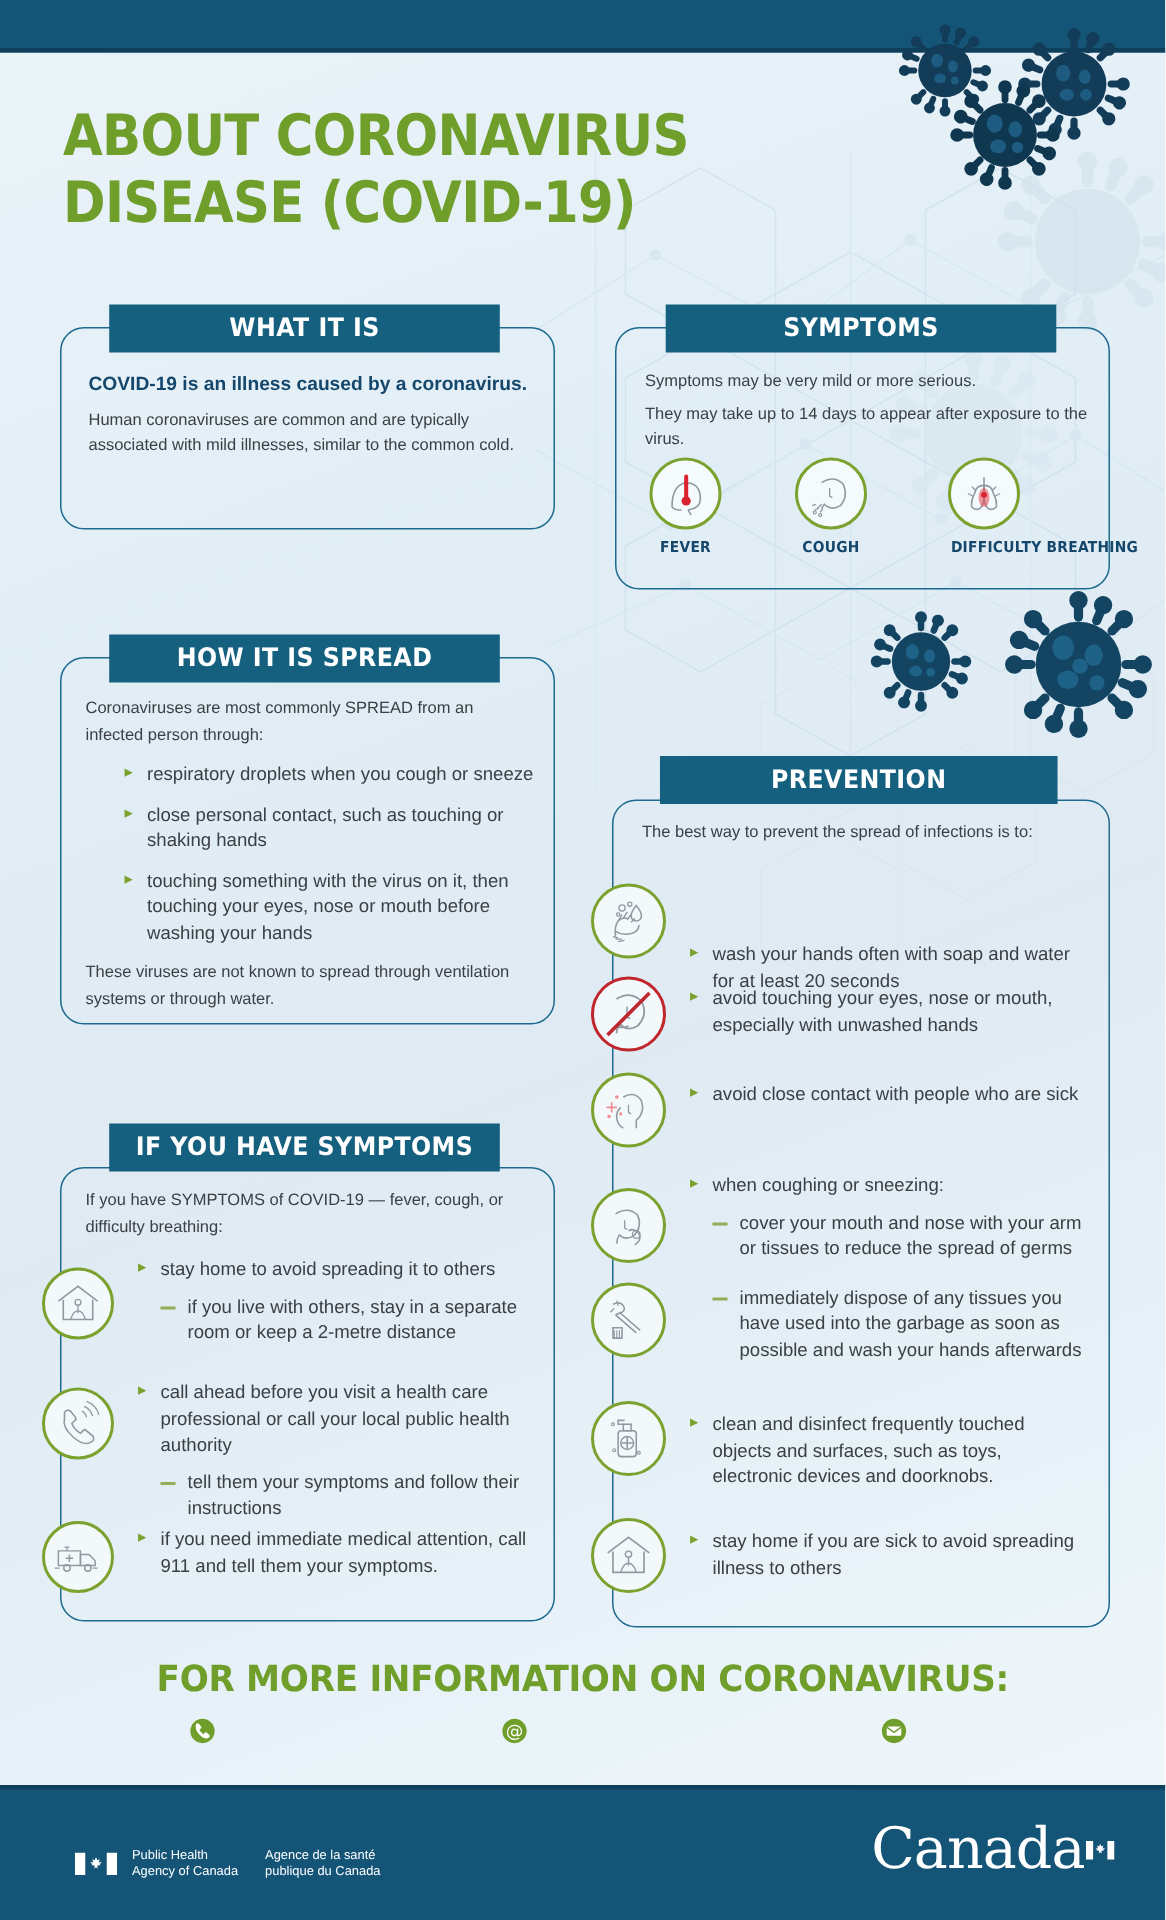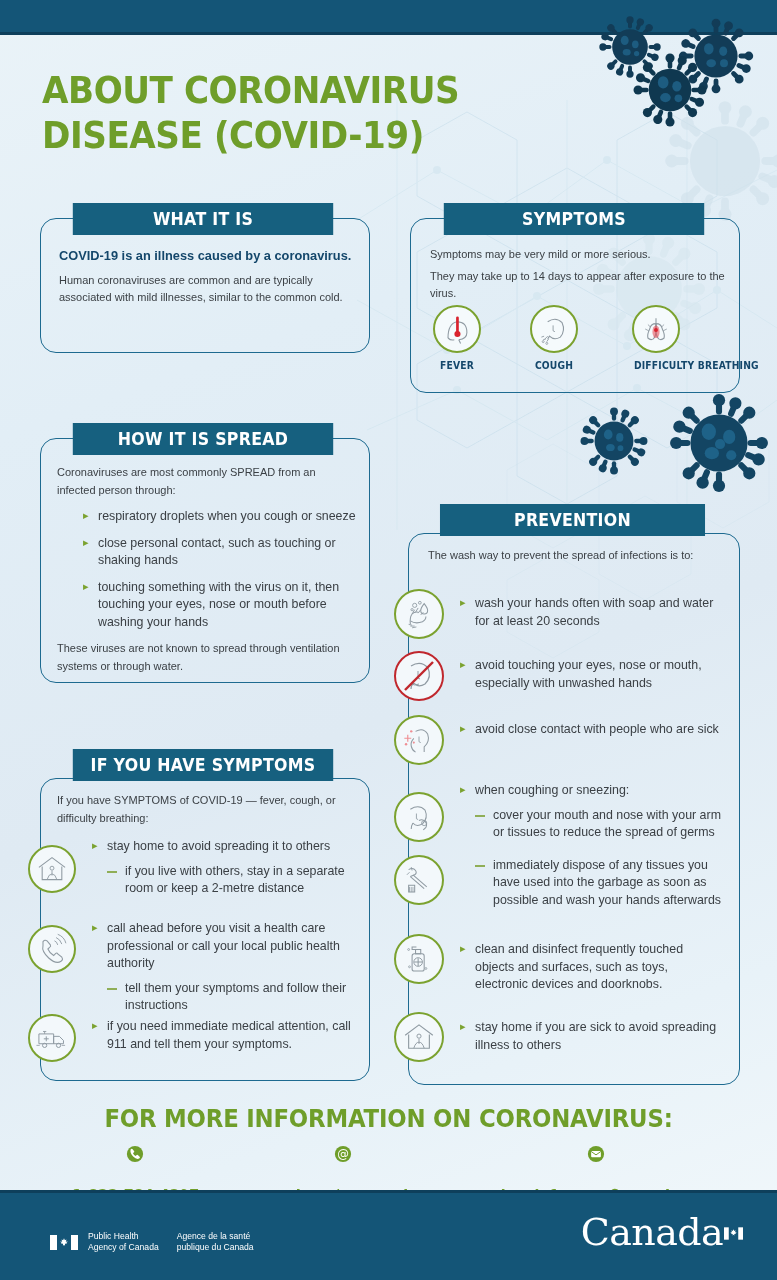--- a/index.html
+++ b/index.html
@@ -567,24 +567,24 @@
       <li>respiratory droplets when you cough or sneeze</li>
       <li>close personal contact, such as touching or shaking hands</li>
       <li>touching something with the virus on it, then touching your eyes, nose or mouth before washing your hands</li>
     </ul>
     <div class="p" style="margin-top:2px;">These viruses are not known to spread through ventilation systems or through water.</div>
   </div>
 
   <div class="card" style="left:408px; top:533px; width:332px; height:552px;"></div>
   <div class="card-head" style="left:430px; top:504px; width:285px; height:32px; font-size:17px;">Prevention</div>
   <div class="card-body" style="left:428px; top:547px; width:300px;">
-    <div class="p">The wash way to prevent the spread of infections is to:</div>
-  </div>
-
-  <div class="card-body" style="left:460px; top:595px; width:262px;">
+    <div class="p">The best way to prevent the spread of infections is to:</div>
+  </div>
+
+  <div class="card-body" style="left:460px; top:628px; width:262px;">
     <ul class="bl">
         <li>wash your hands often with soap and water for at least 20 seconds</li>
       </ul>
   </div>
   <div class="circ" style="left:394px; top:589px; width:50px; height:50px;">
     <svg viewBox="0 0 44 44" width="38" height="38">
       <path d="M12,34 q-1,-8 2,-12 q3,-3 7,-2" fill="none" stroke="#8f9aa2" stroke-width="1.2"></path>
       <path d="M14,22 l3,-5 M18,20 l3,-5 M21,21 l3,-4 M24,23 l3,-3" stroke="#8f9aa2" stroke-width="1.1" fill="none"></path>
       <path d="M12,30 q6,4 14,1 q4,-2 4,-6" fill="none" stroke="#8f9aa2" stroke-width="1.2"></path>
       <path d="M10,34 l4,1 M12,36 l5,0 M14,38 l5,-1" stroke="#8f9aa2" stroke-width="1" fill="none"></path>

